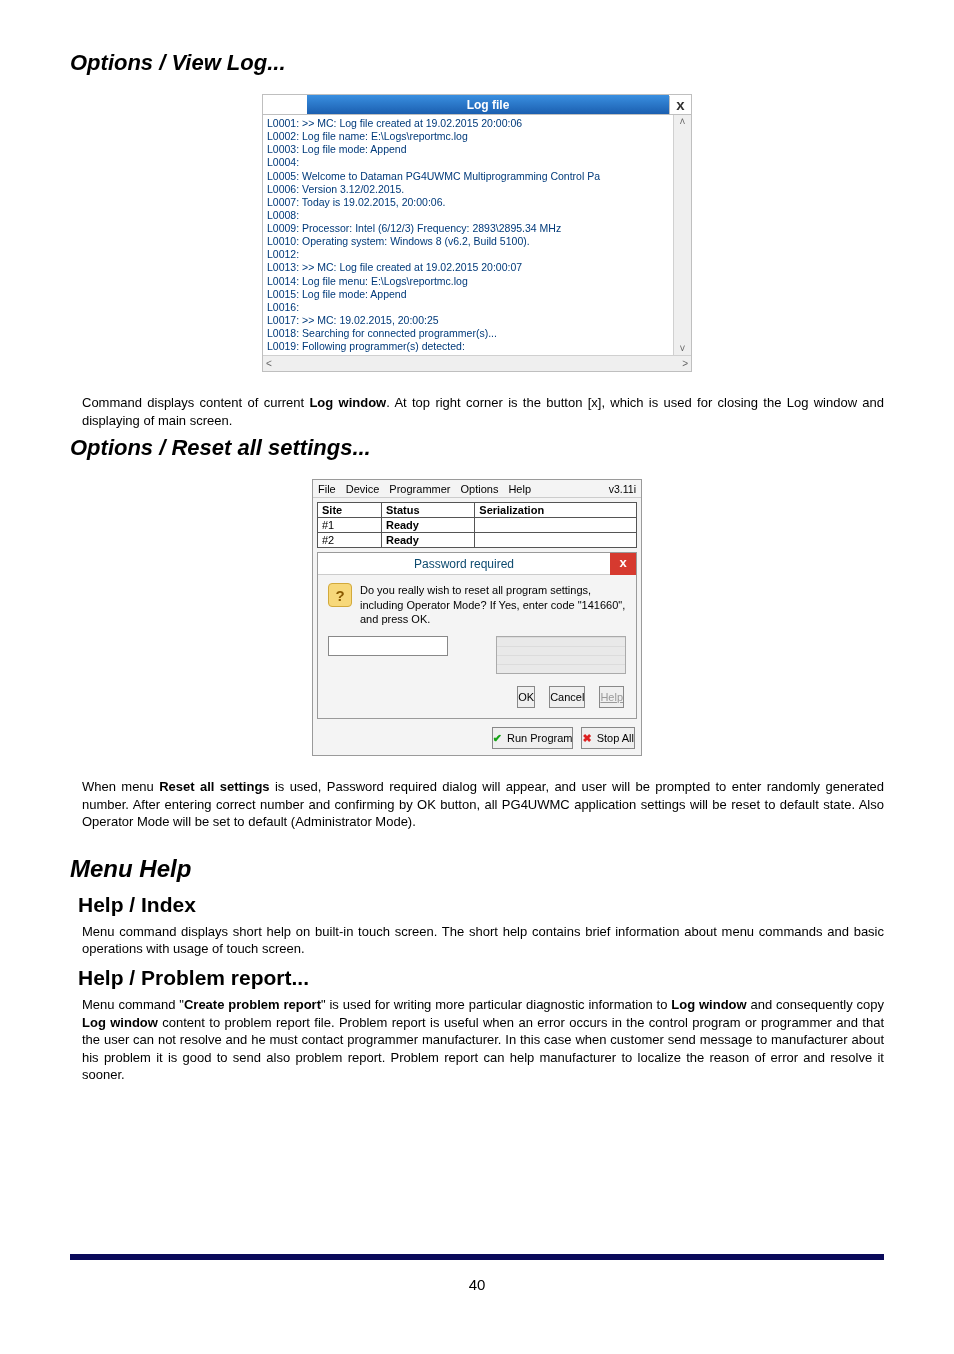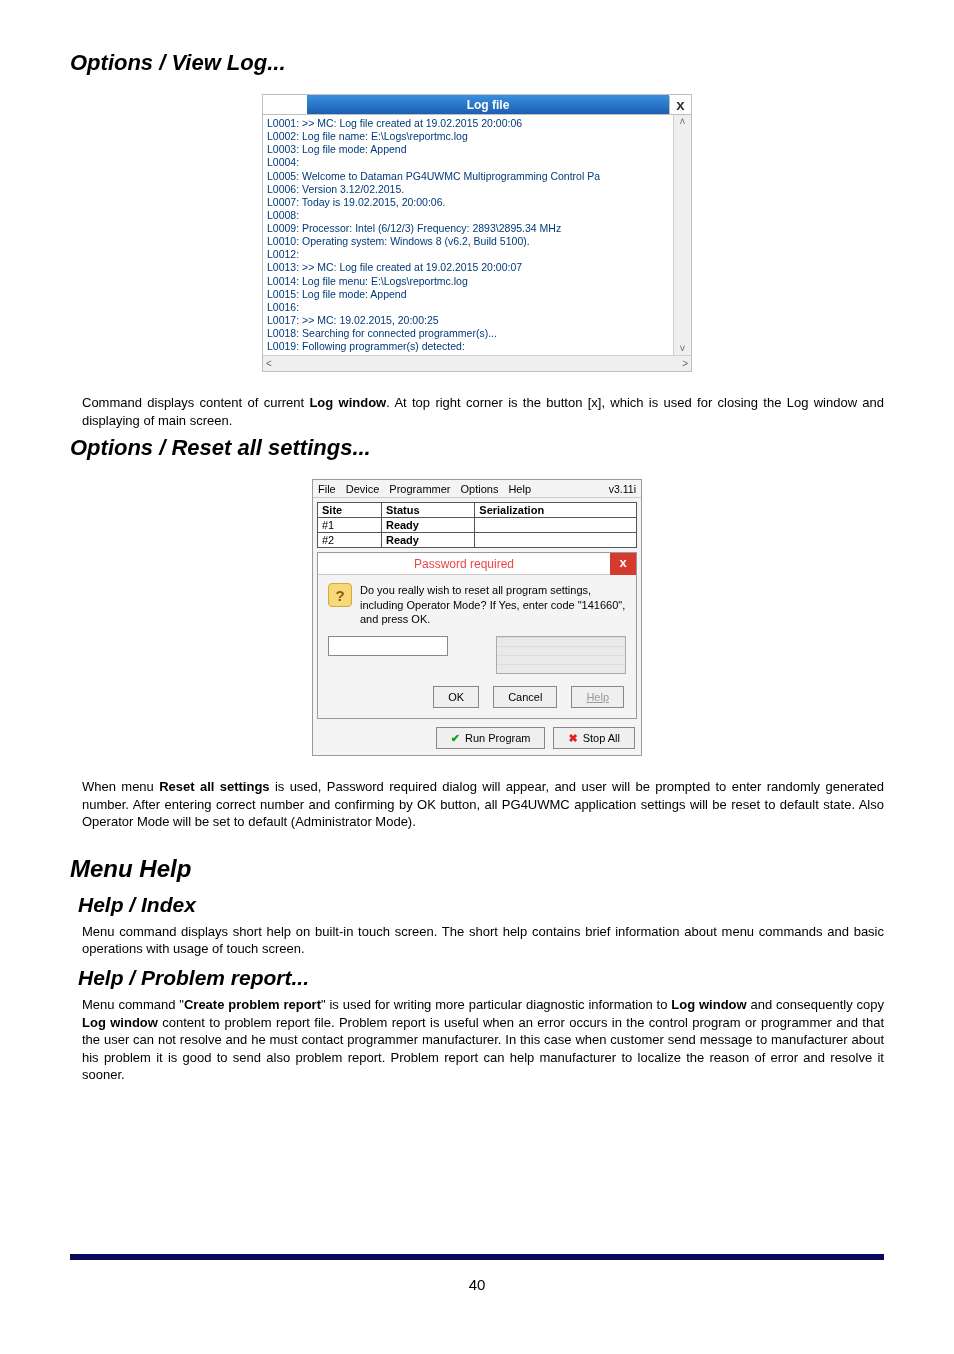--- a/index.html
+++ b/index.html
@@ -19,21 +19,20 @@
   }
   h2.menu-help {
     font-size: 24px;
     font-weight: bold;
     font-style: italic;
     margin: 24px 0 10px 0;
   }
   h3.sub {
     font-size: 21px;
     font-weight: bold;
-    font-style: italic;
     margin: 8px 0 6px 8px;
   }
   p.body-text {
     font-size: 13px;
     line-height: 1.35;
     text-align: justify;
     margin: 6px 0 6px 12px;
   }
   .center-wrap { text-align: center; margin: 10px 0 22px 0; }
 
@@ -147,21 +146,21 @@
     background: #f4f4f4;
   }
   .pw-dlg-title {
     display: flex;
     height: 22px;
     background: #fff;
     align-items: center;
     border-bottom: 1px solid #ccc;
   }
   .pw-dlg-title-text {
-    flex: 1; text-align: center; color: #ef4444; font-size: 12px;
+    flex: 1; text-align: center; color: #0c4a6e; font-size: 12px;
   }
   .pw-dlg-close {
     width: 26px; height: 22px; background: #d63a2f; color: #fff;
     text-align: center; line-height: 20px; font-weight: bold; font-size: 13px;
   }
   .pw-msg-row { display: flex; padding: 8px 10px 4px 10px; }
   .pw-icon {
     width: 24px; height: 24px; border-radius: 4px;
     background: #f7d87a; border: 1px solid #d2a93b;
     display: flex; align-items: center; justify-content: center;
@@ -181,21 +180,21 @@
     background:
       repeating-linear-gradient(0deg, #e9e9e9 0 8px, #dcdcdc 8px 9px),
       repeating-linear-gradient(90deg, #e9e9e9 0 9px, #dcdcdc 9px 10px);
   }
   .pw-btn-row {
     display: flex; justify-content: flex-end; gap: 14px;
     padding: 4px 12px 10px 12px;
   }
   .pw-btn, .pw-btn-disabled, .run-btn, .stop-btn {
     border: 1px solid #888; background: #efefef;
-    height: 22px; padding: 0 14px; font-size: 11px;
+    height: 22px; padding: 0 0; font-size: 11px;
     display: inline-flex; align-items: center; gap: 5px;
   }
   .pw-btn-disabled { color: #9a9a9a; }
   .pw-bottom {
     display: flex; justify-content: flex-end; gap: 8px;
     padding: 4px 6px 6px 6px;
   }
   .chk { color: #16a416; font-weight: bold; }
   .xred { color: #d22; font-weight: bold; }
 

